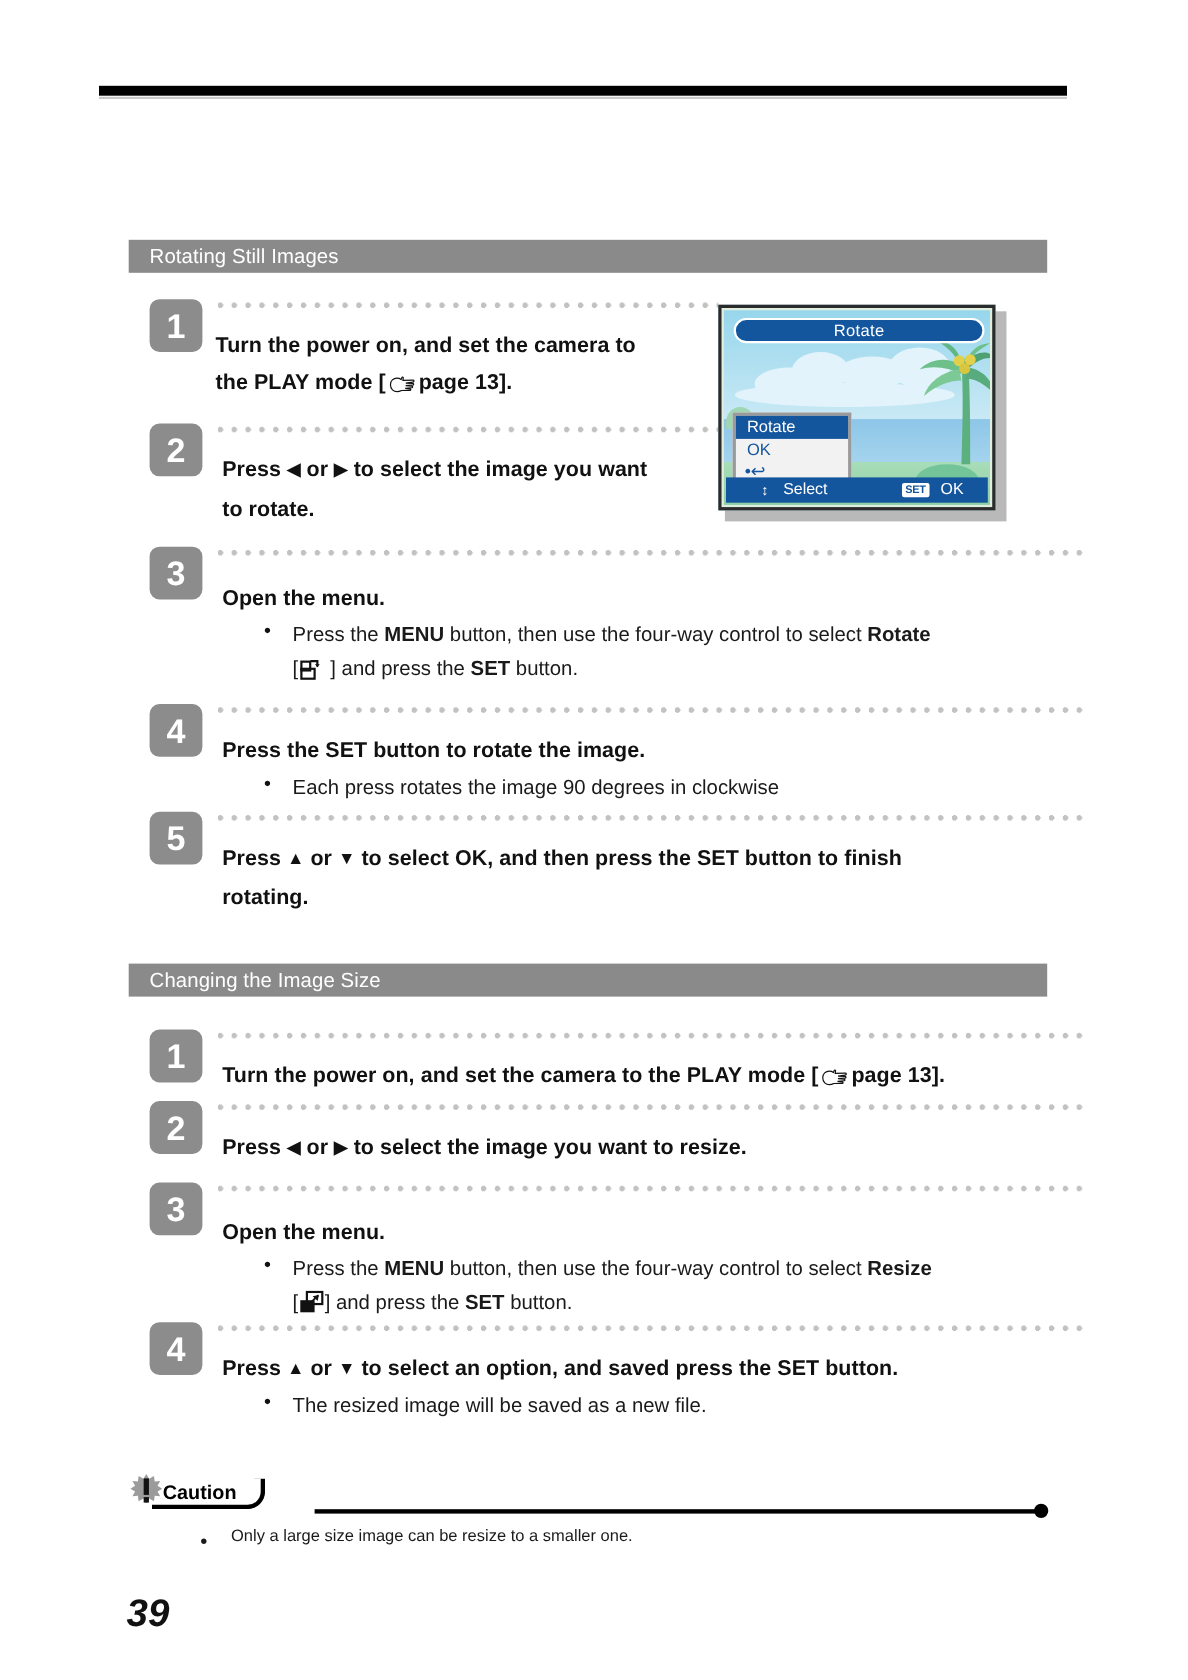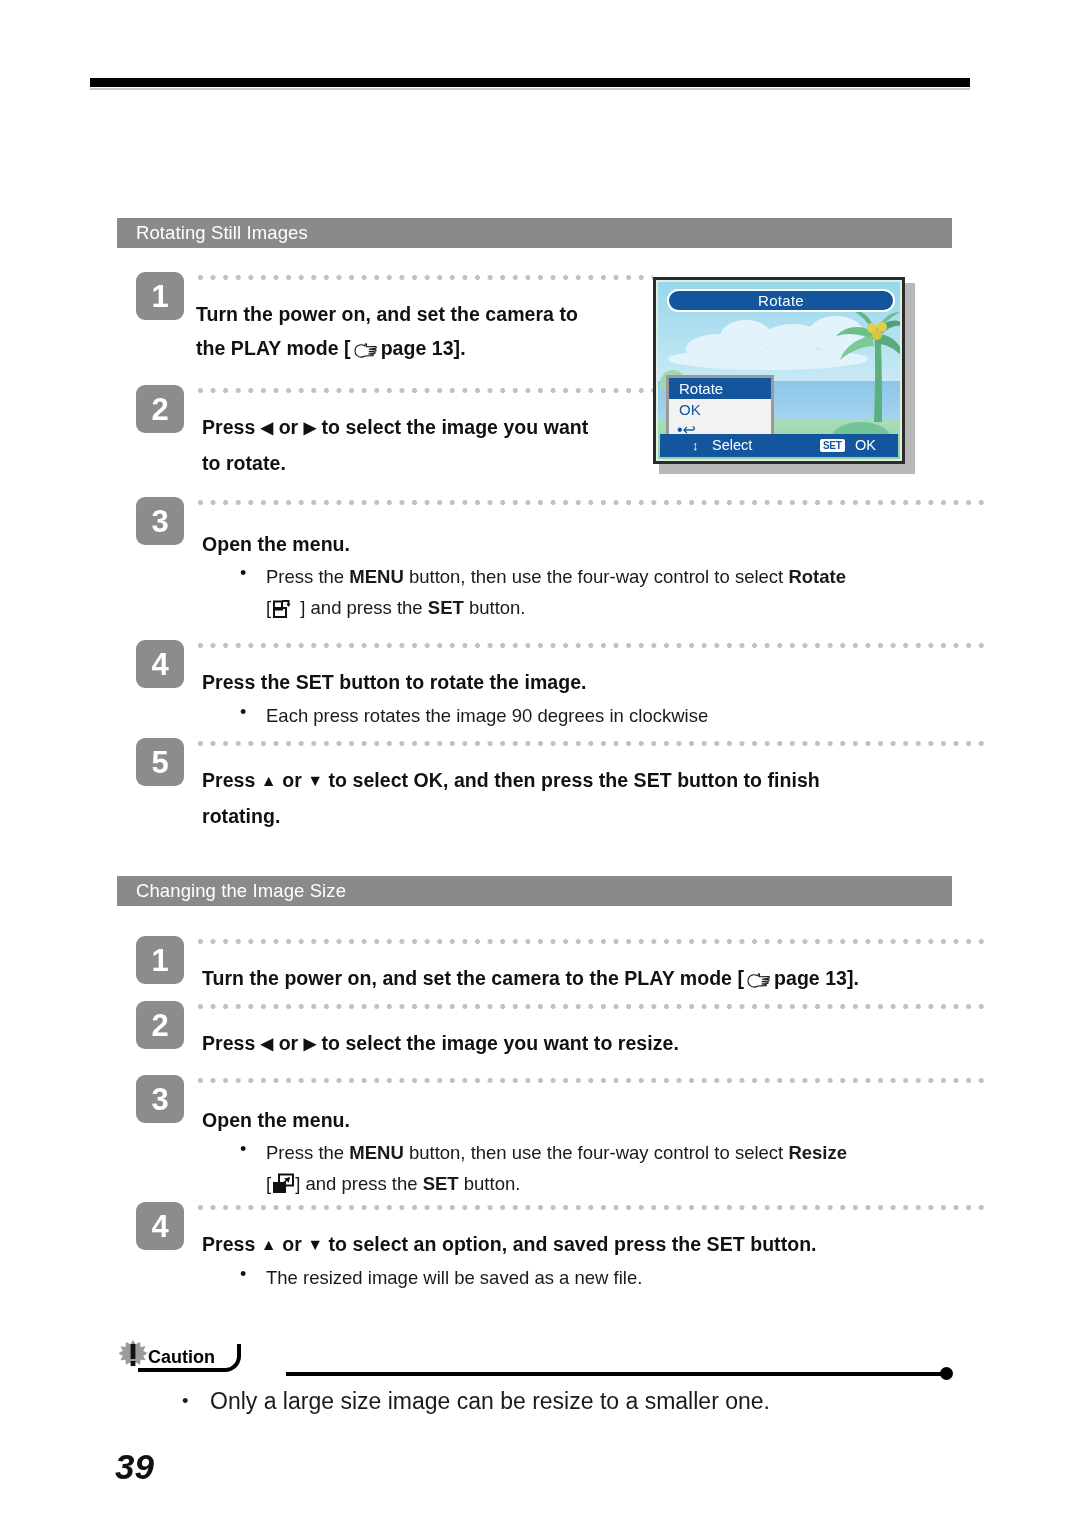--- a/index.html
+++ b/index.html
@@ -350,21 +350,21 @@
     position: absolute;
     left: 72px;
     top: 52px;
     font-size: 18.5px;
     color: #1a1a1a;
   }
   .caution-text {
     position: absolute;
     left: 100px;
     top: 50px;
-    font-size: 23px;
+    font-size: 15px;
     color: #1a1a1a;
   }
 
   
   .page-number {
     position: absolute;
     left: 115px;
     top: 1447px;
     font-size: 35px;
     font-style: italic;

